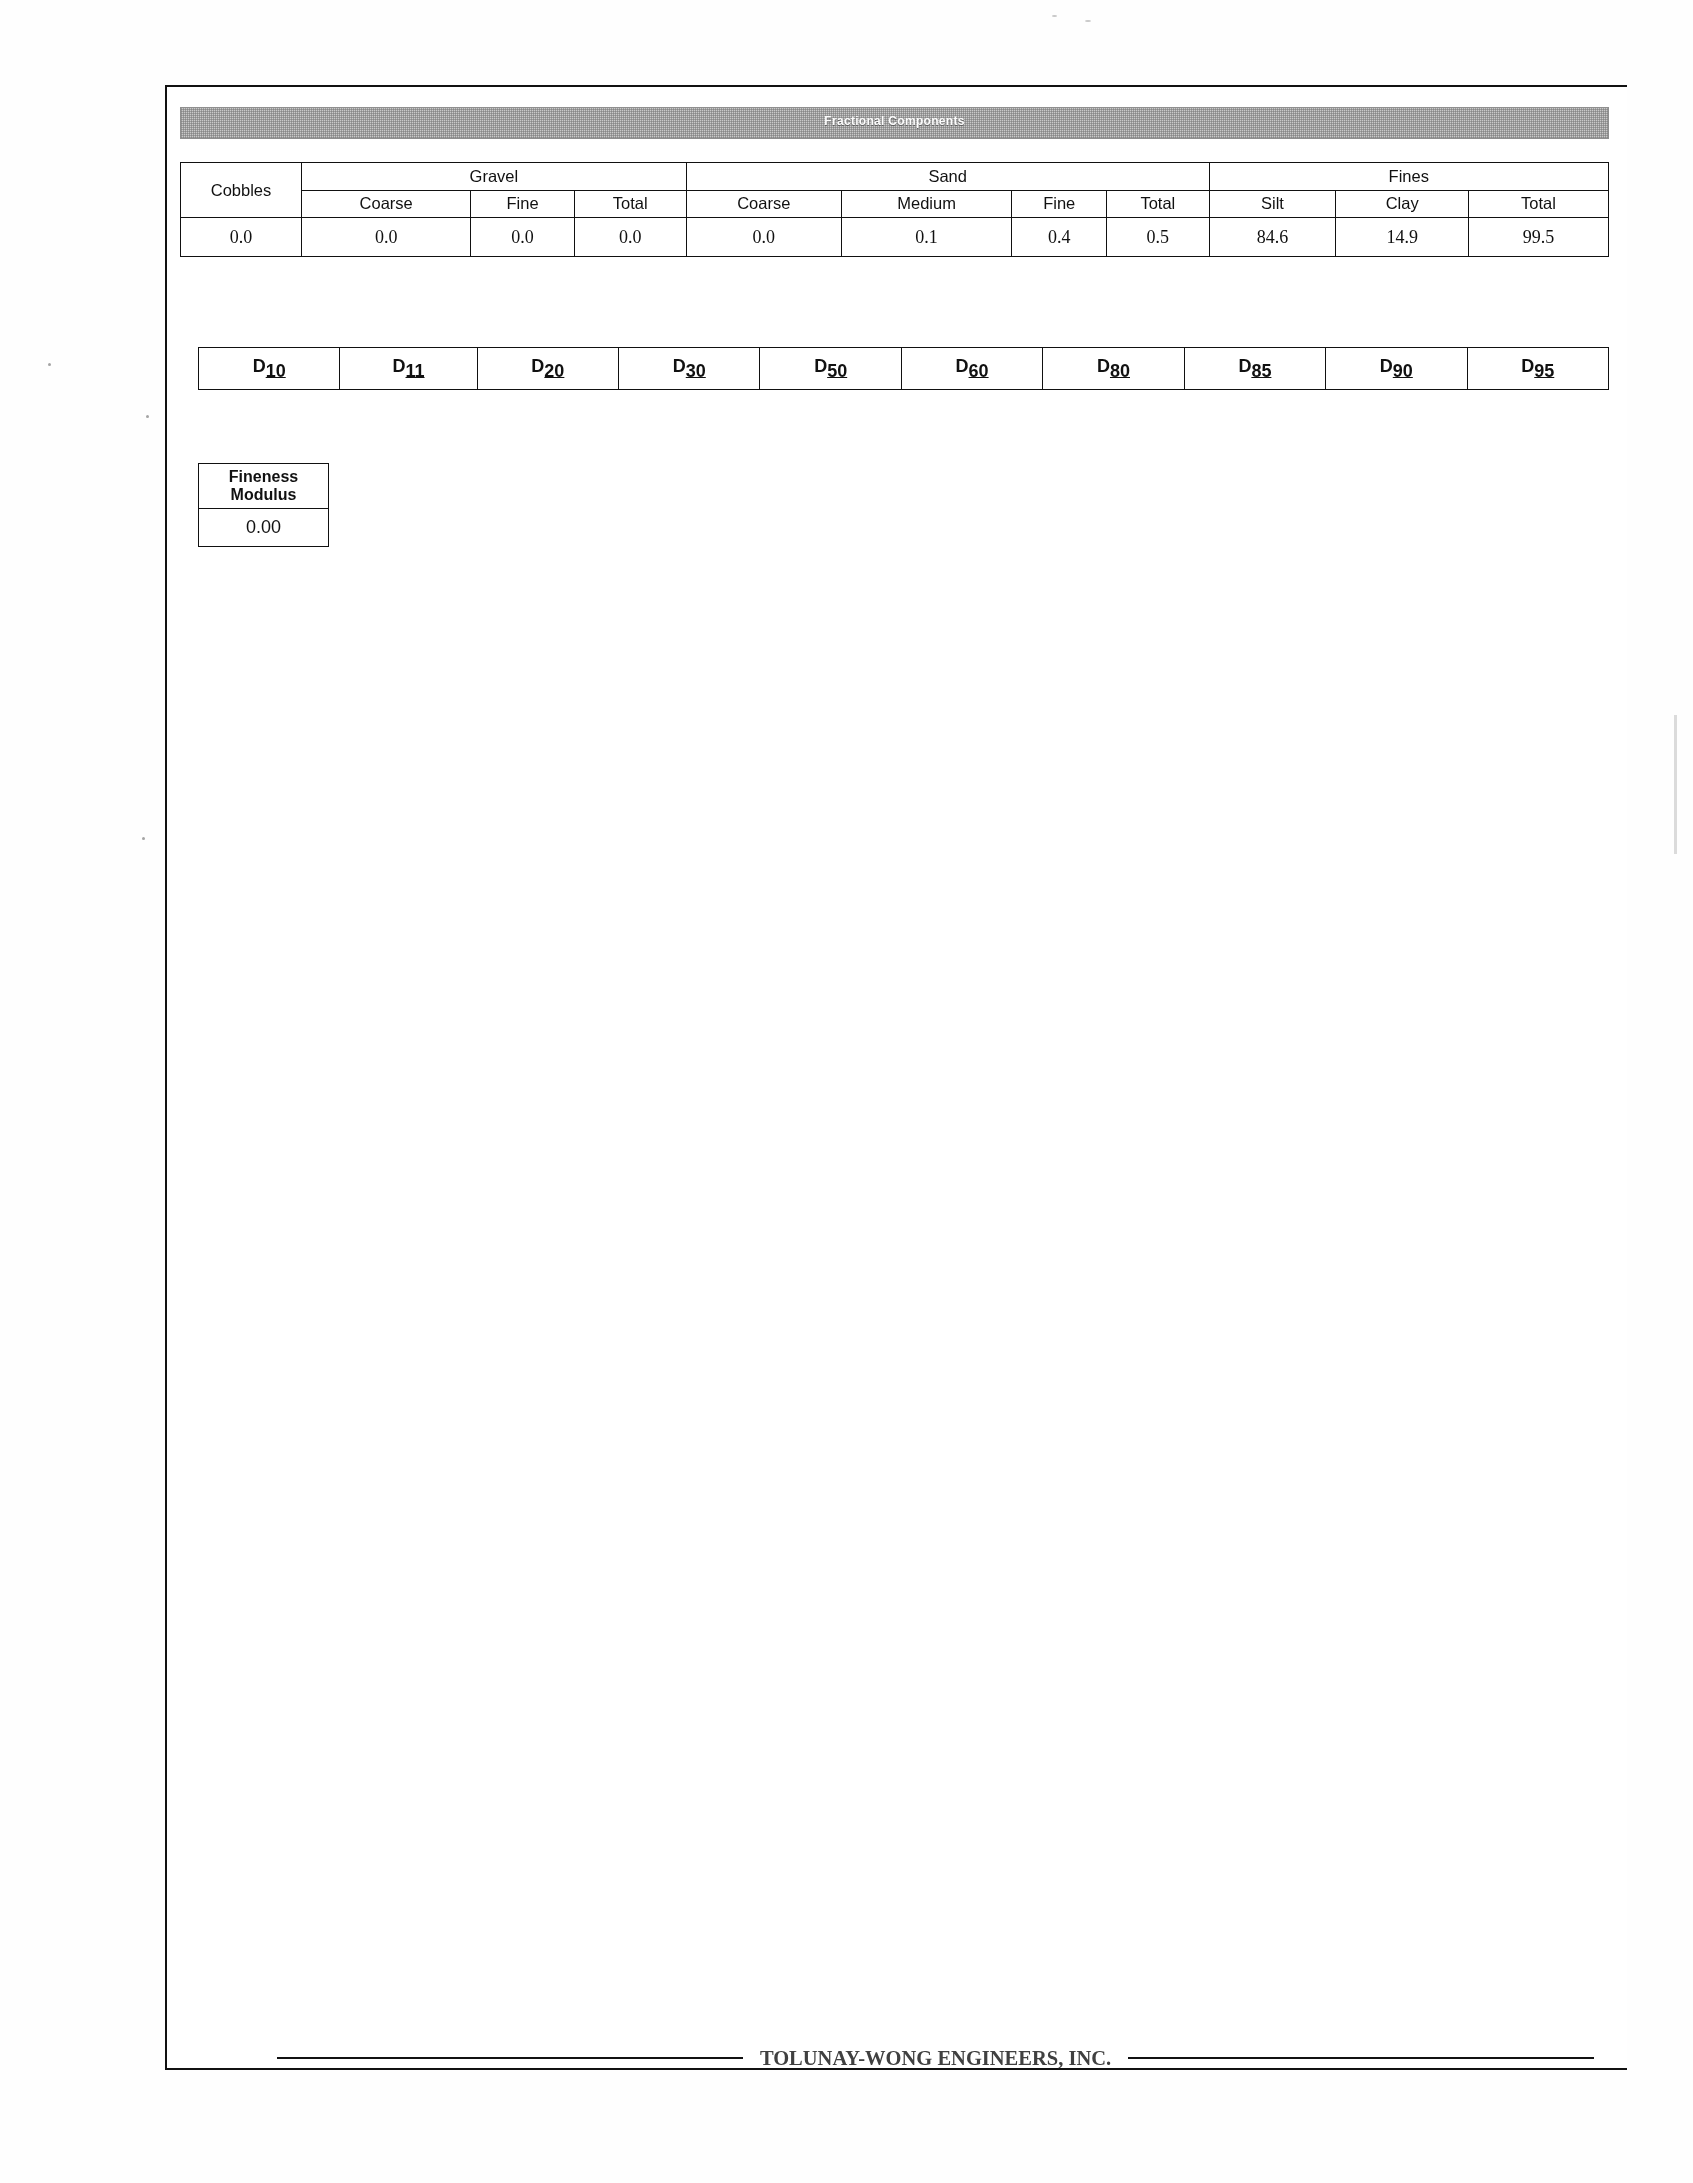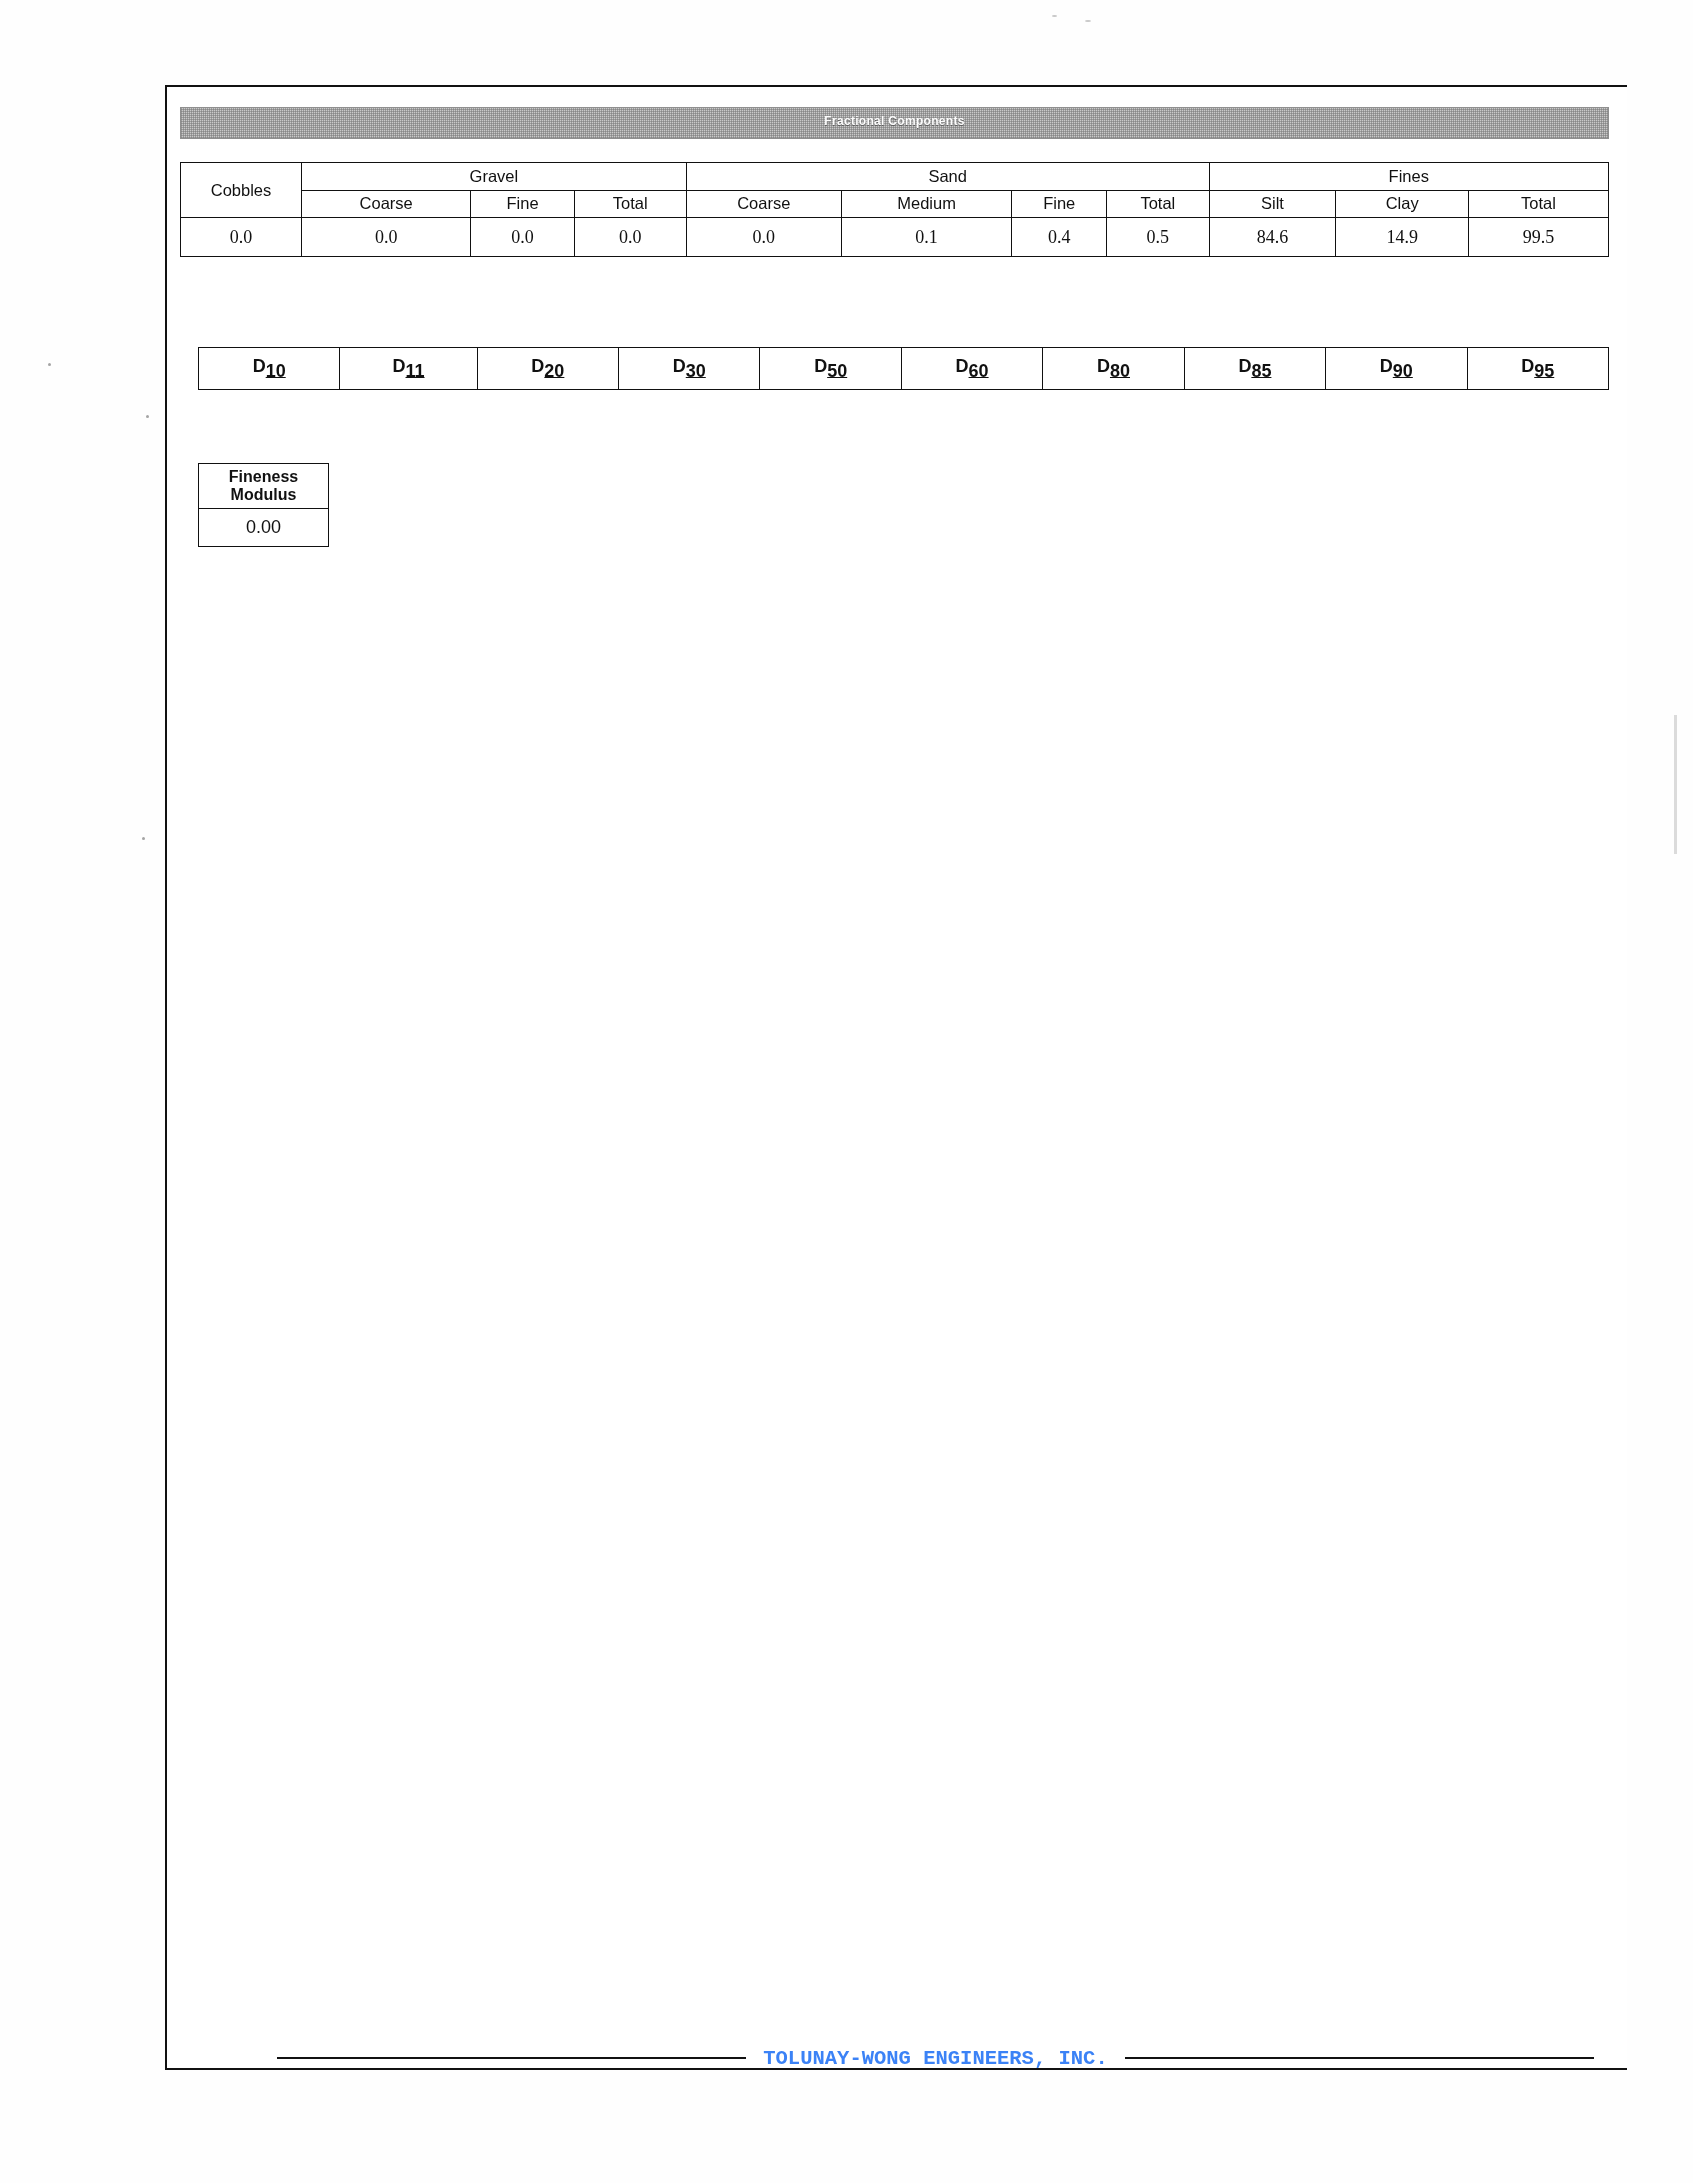--- a/index.html
+++ b/index.html
@@ -149,24 +149,24 @@
   .footer-rule {
     height: 2.6px;
     background: #111;
     flex: 1 1 auto;
   }
   .footer-rule.left { margin-left: 112px; }
   .footer-rule.right { margin-right: 33px; }
   .footer-name {
     font-size: 20.5px;
     font-weight: bold;
-    color: #3b82f6;
+    color: #404040;
     padding: 0 17px;
     white-space: nowrap;
-    font-family: Liberation Mono, monospace;
+    font-family: Liberation Serif, serif;
   }
 
   
   .edge-dot {
     position: absolute;
     width: 3.3px; height: 3.3px;
     background: #8d8d8d;
     border-radius: 50%;
     opacity: 0.8;
   }

